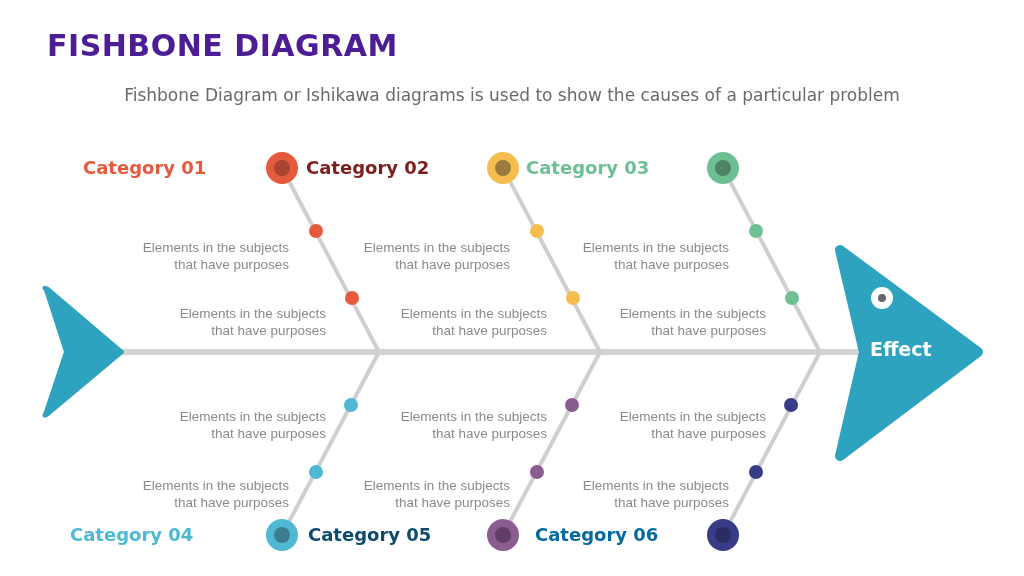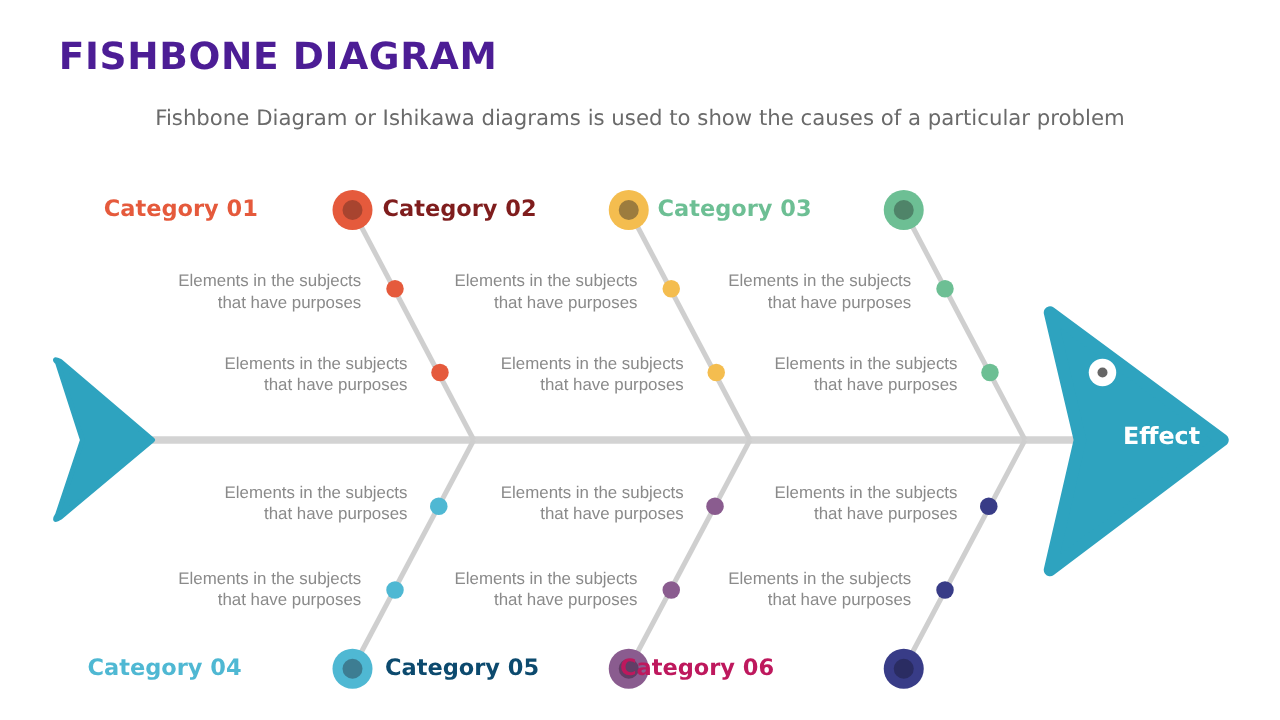--- a/index.html
+++ b/index.html
@@ -2,23 +2,23 @@
 <html><head>
 <meta charset="utf-8">
 <style>
   html, body { margin:0; padding:0; background:#ffffff; }
   body { width:1024px; height:576px; position:relative; overflow:hidden; font-family:"Liberation Sans", sans-serif; }
   .title { position:absolute; left:0; top:28px; width:1024px; text-align:left; font-family:"DejaVu Sans", sans-serif; font-weight:bold; font-size:30px; color:#4c1d95; letter-spacing:0.5px;padding-left:47px; }
   .subtitle { position:absolute; left:0; top:84px; width:1024px; text-align:center; font-family:"DejaVu Sans", sans-serif; font-size:17px; line-height:22px; color:#6a6a6a; }
   .subtitle div { white-space:nowrap; }
   svg.diagram { position:absolute; left:0; top:0; }
   .cat-label { position:absolute; font-family:"DejaVu Sans", sans-serif; font-weight:bold; font-size:18px; white-space:nowrap; text-align:left; width:160px; }
-  .elem { position:absolute; width:200px; text-align:right; font-family:"Liberation Sans", sans-serif; font-size:13.5px; line-height:17px; color:#8a8a8a; }
+  .elem { position:absolute; width:200px; text-align:right; font-family:"Liberation Sans", sans-serif; font-size:13.5px; line-height:17px; color:#8a8a8a;margin-top:23px; }
   .elem div { white-space:nowrap; }
-  .effect-label { position:absolute; left:870px; top:338px; width:90px; text-align:right; font-family:"DejaVu Sans", sans-serif; font-weight:bold; font-size:19px; color:#ffffff; }
+  .effect-label { position:absolute; left:870px; top:338px; width:90px; text-align:left; font-family:"DejaVu Sans", sans-serif; font-weight:bold; font-size:19px; color:#ffffff; }
 </style>
 </head>
 <body>
 
 <div class="title">FISHBONE DIAGRAM</div>
 <div class="subtitle">
   <div>Fishbone Diagram or Ishikawa diagrams is used to show the causes of a particular problem</div>
 </div>
 
 <svg class="diagram" width="1024" height="576" viewBox="0 0 1024 576">
@@ -76,21 +76,21 @@
   </g>
 </svg>
 
 <div class="effect-label">Effect</div>
 
 <div class="cat-label" style="left:83px; top:157px; color:#e55a3c;">Category 01</div>
 <div class="cat-label" style="left:306px; top:157px; color:#7f1d1d;">Category 02</div>
 <div class="cat-label" style="left:526px; top:157px; color:#6dbf94;">Category 03</div>
 <div class="cat-label" style="left:70px; top:524px; color:#4fb8d3;">Category 04</div>
 <div class="cat-label" style="left:308px; top:524px; color:#0c4a6e;">Category 05</div>
-<div class="cat-label" style="left:496px; top:524px; color:#be185d;">Category 06</div>
+<div class="cat-label" style="left:535px; top:524px; color:#0369a1;">Category 06</div>
 
 <div class="elem" style="left:89px; top:216px;">
   <div>Elements in the subjects</div>
     <div>that have purposes</div>
 </div>
 <div class="elem" style="left:126px; top:282px;">
   <div>Elements in the subjects</div>
     <div>that have purposes</div>
 </div>
 

